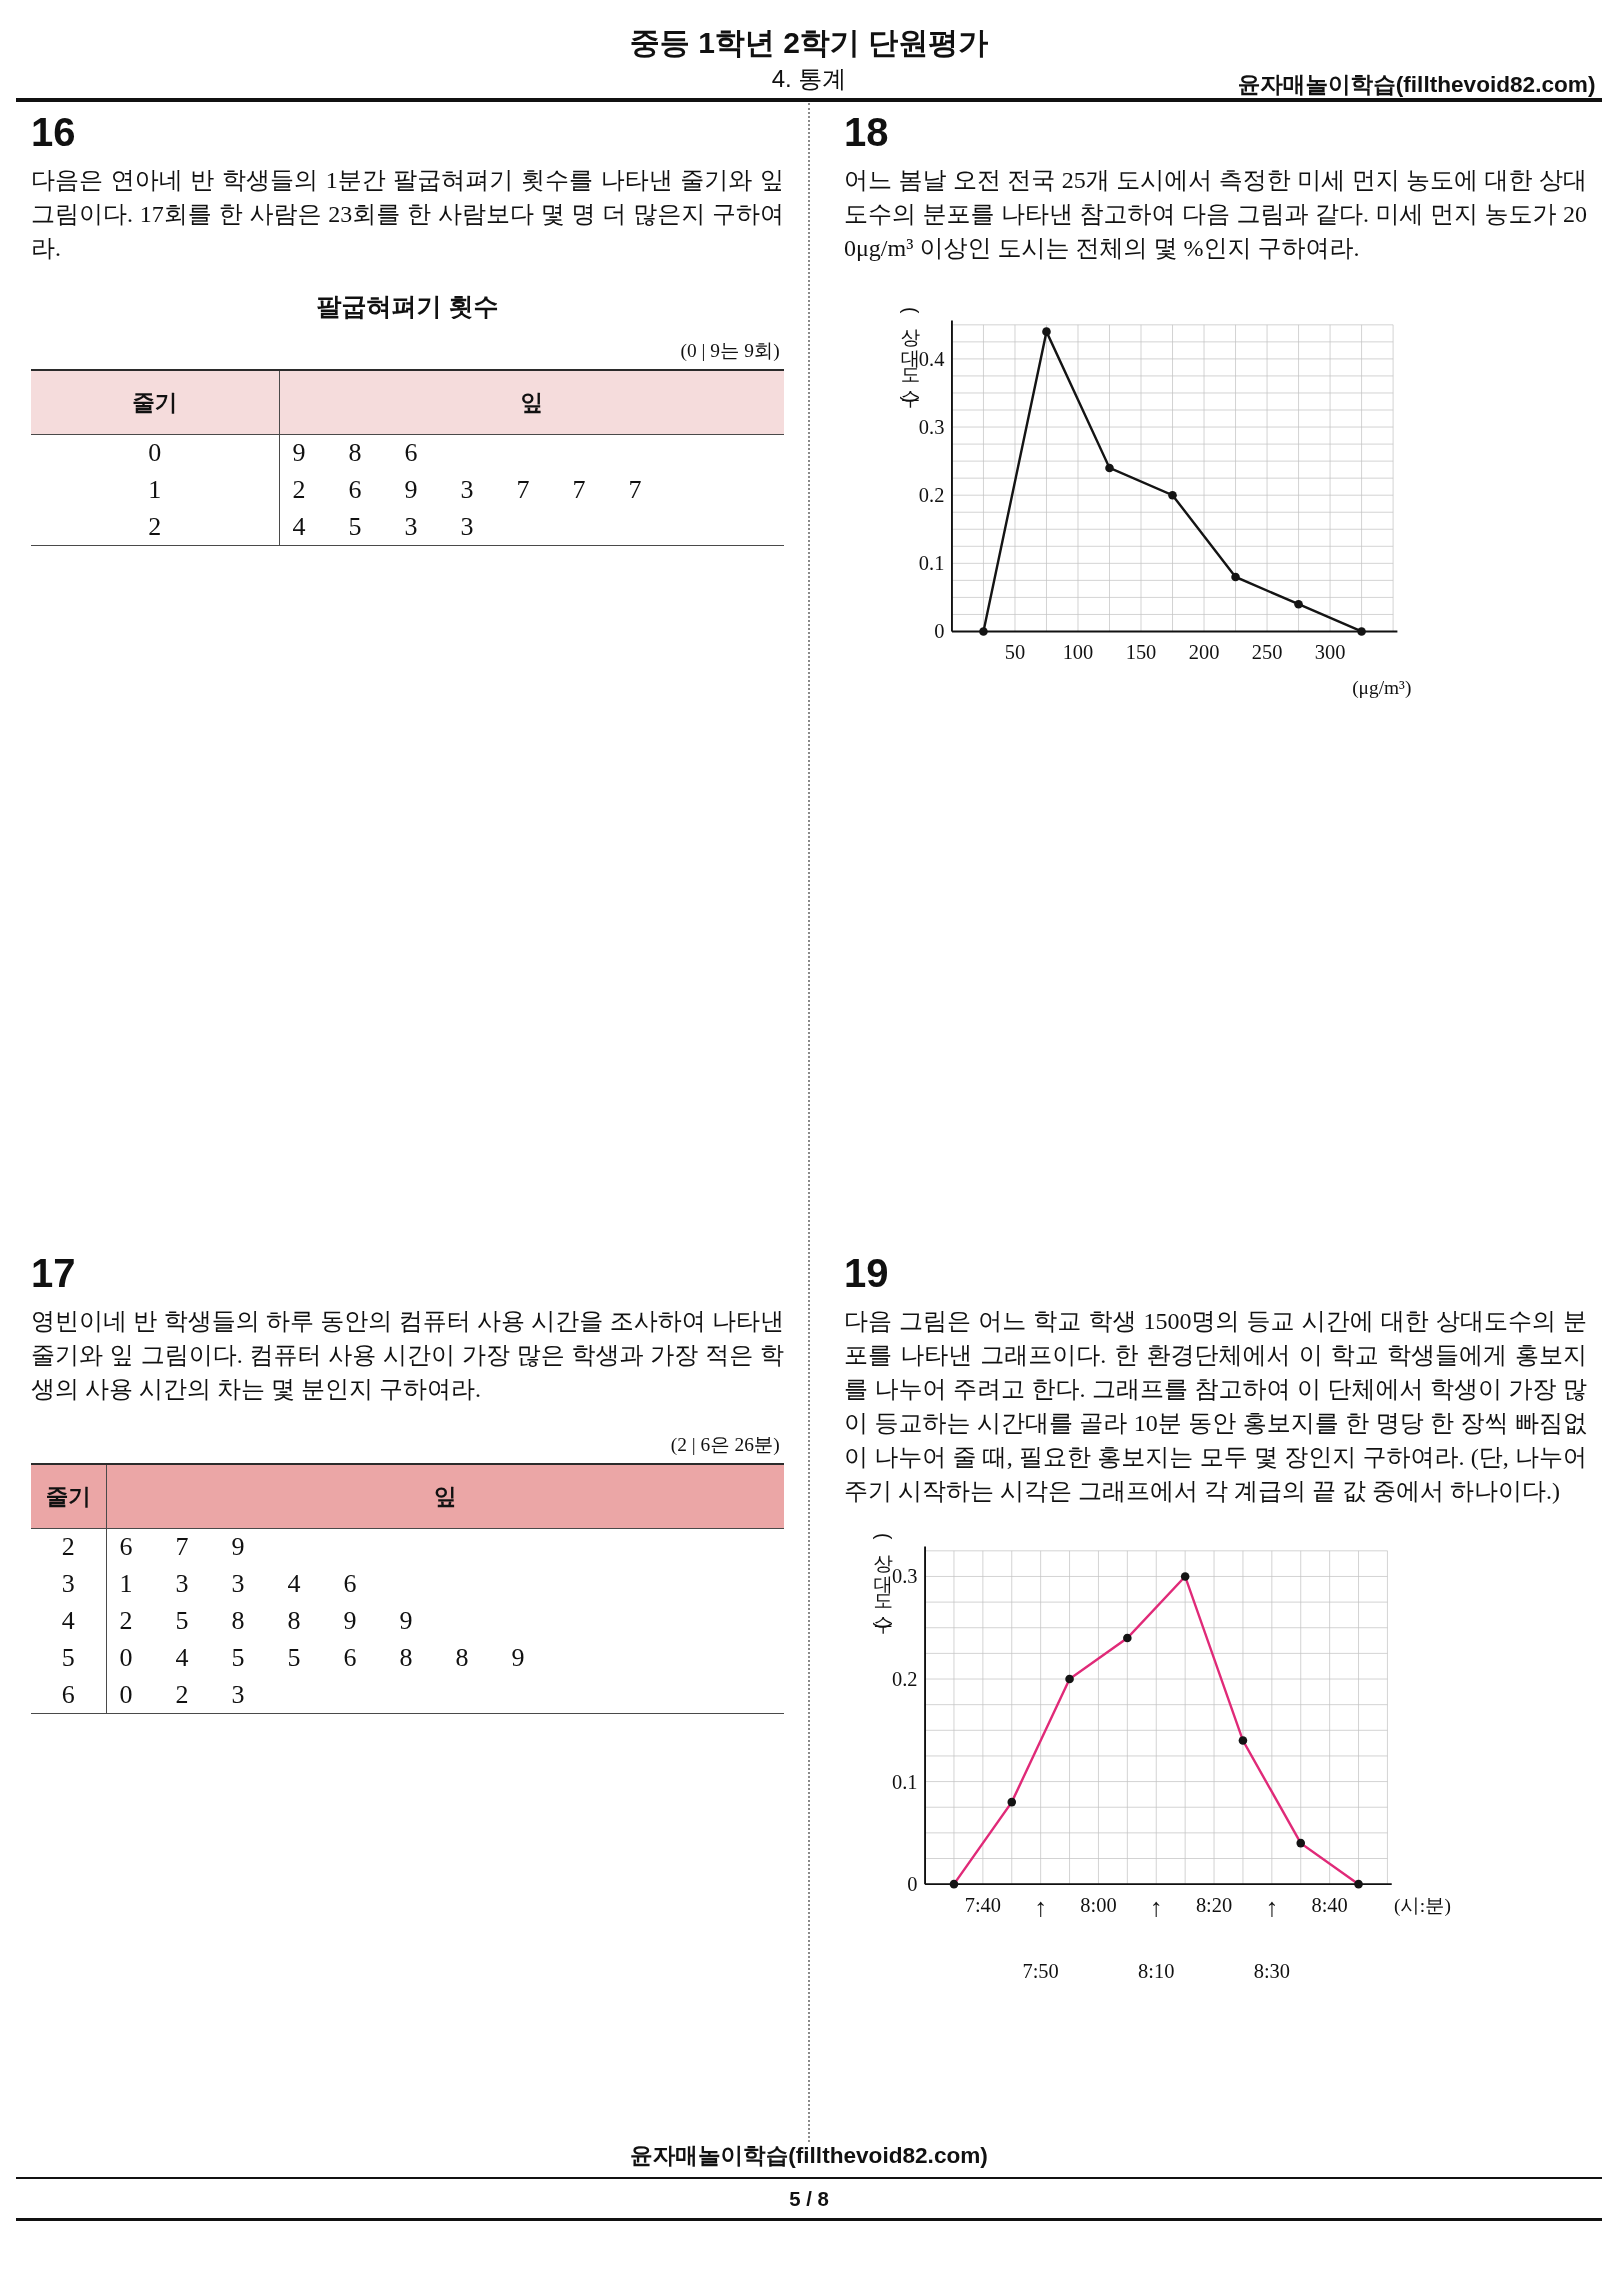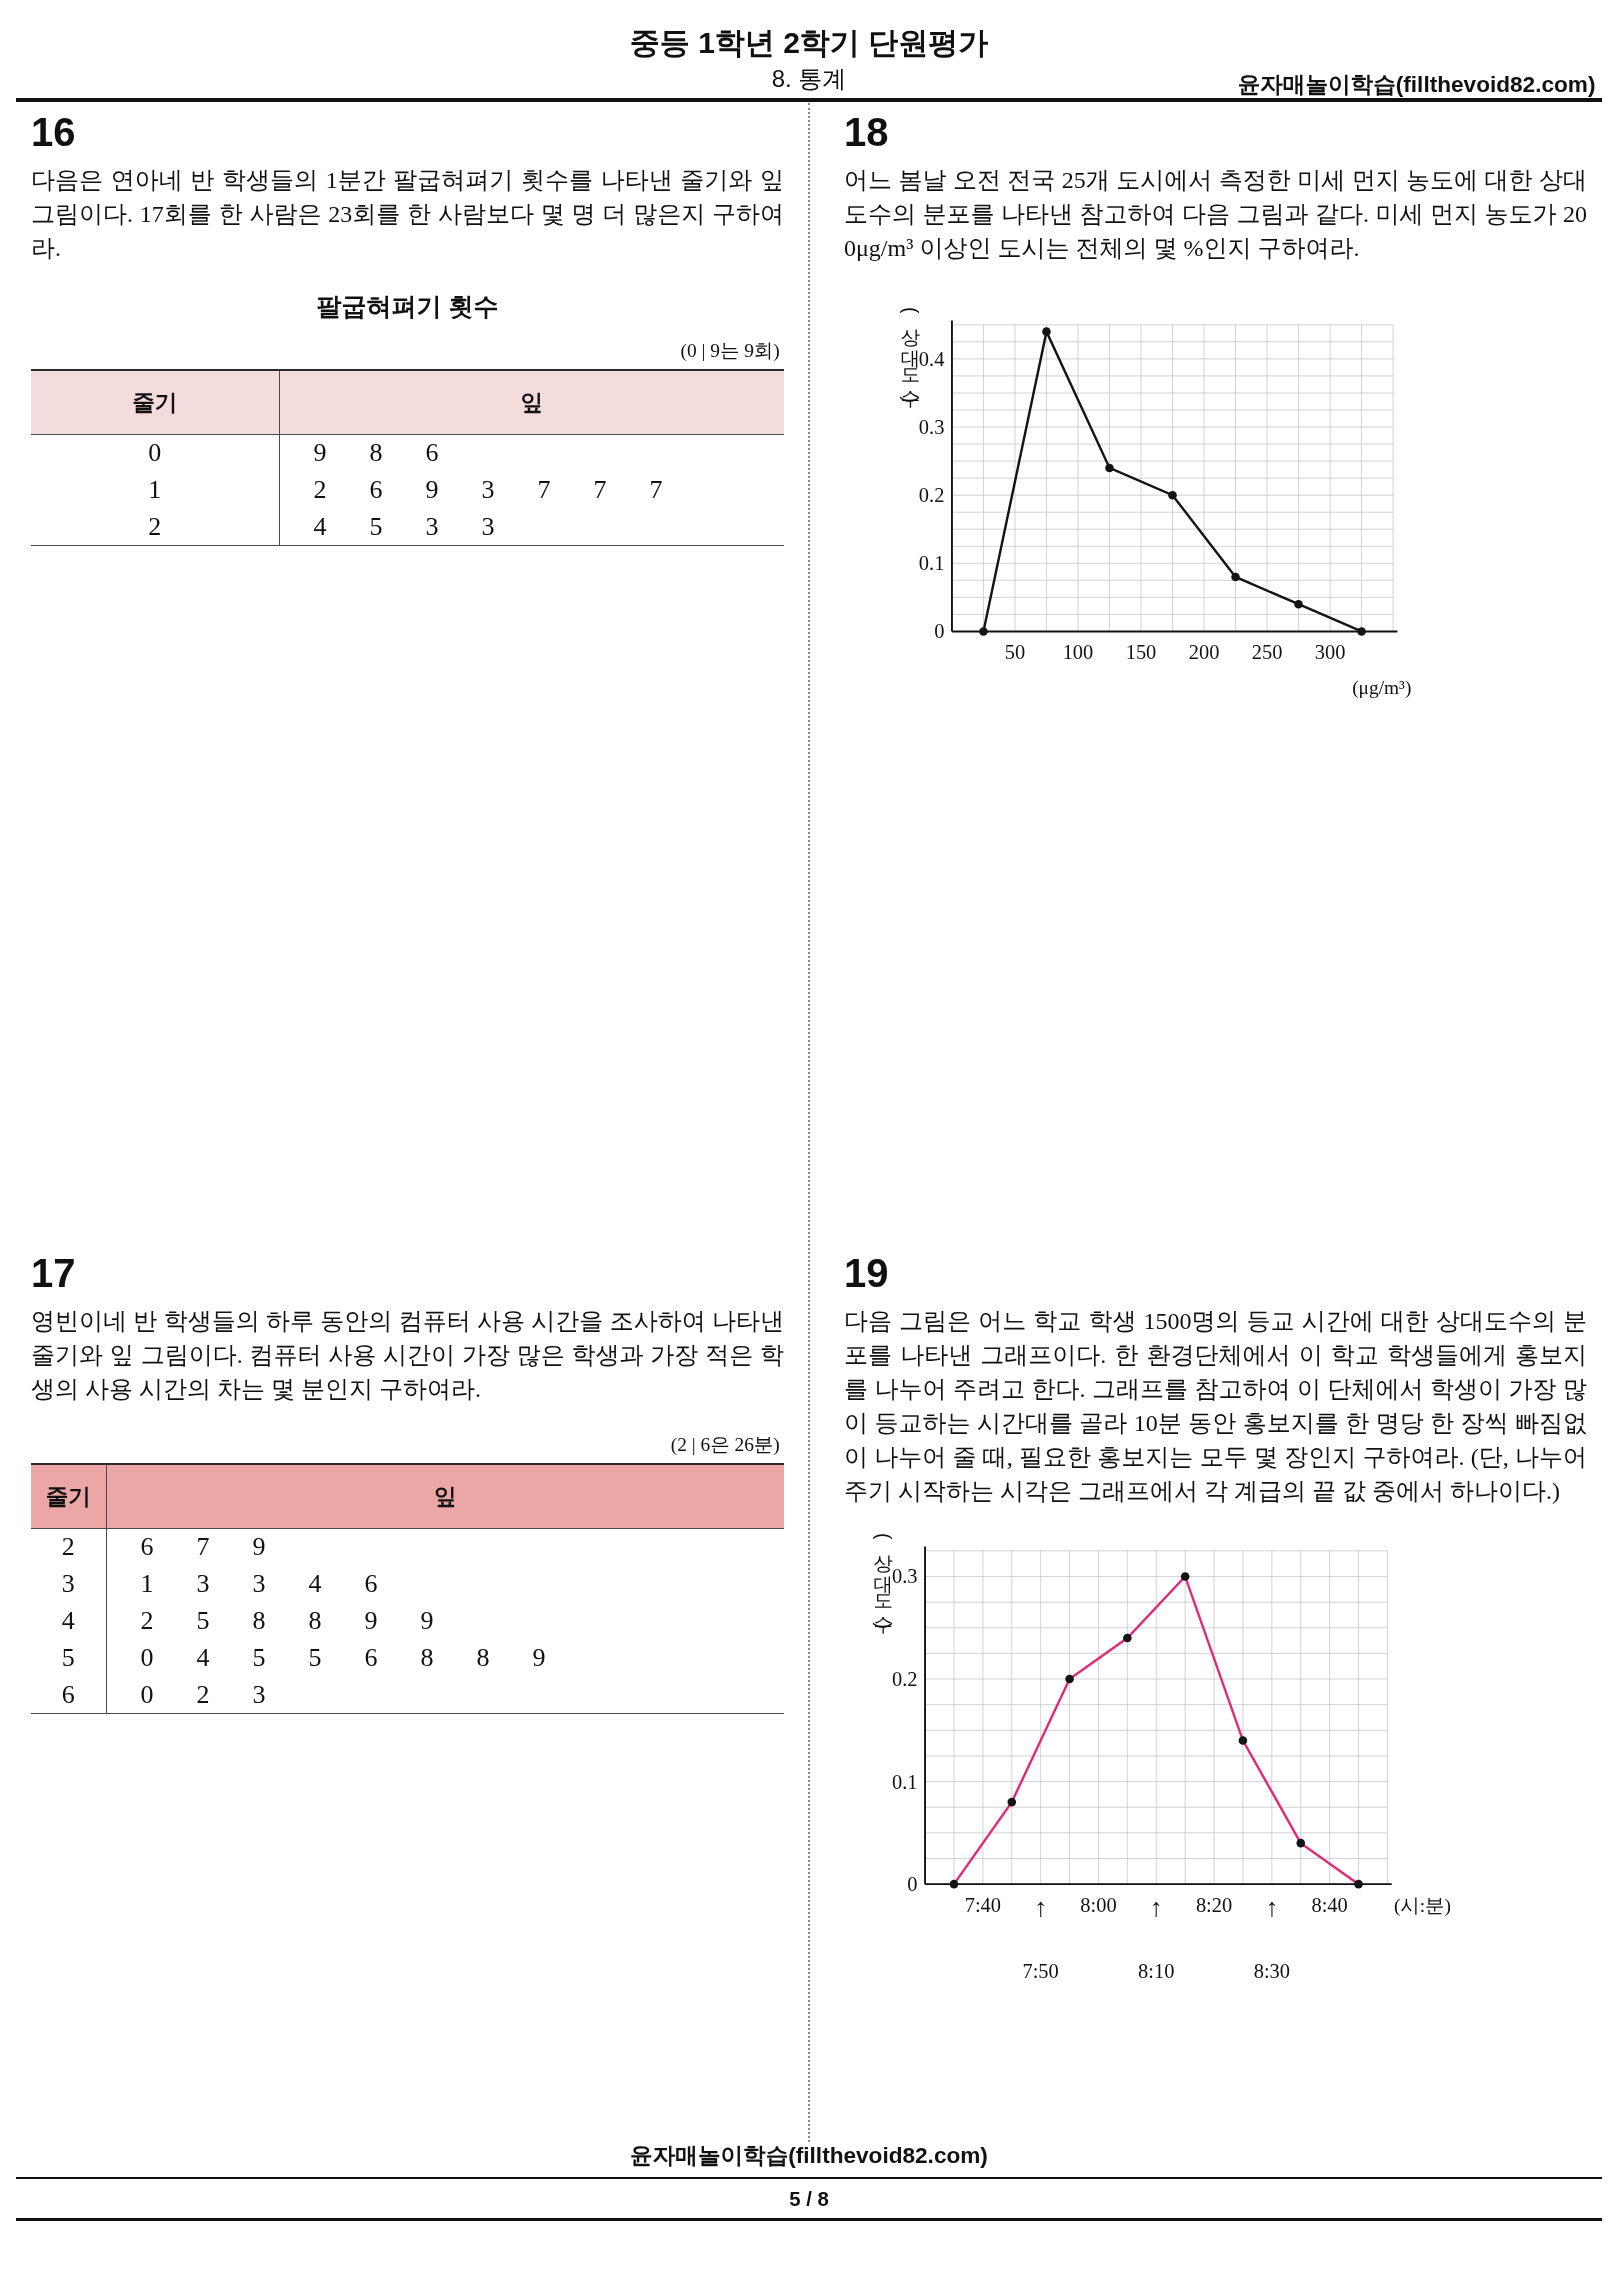--- a/index.html
+++ b/index.html
@@ -28,21 +28,21 @@
   .tbl-block { margin-top:25px; }
   .tbl-title { text-align:center; font-size:25px; font-weight:700; font-family:"Liberation Sans",sans-serif; margin-bottom:14px; }
   .tbl-note  { text-align:right; font-size:19.4px; margin-bottom:5.4px; padding-right:4.3px; }
   .sl-table { width:100%; border-collapse:collapse; border-top:2.2px solid #2b2b2b; border-bottom:1.6px solid #4a4a4a; font-size:26px; }
   .sl-table thead tr { border-bottom:1.6px solid #4a4a4a; }
   .sl-table th { font-size:22.6px; font-weight:600; font-family:"Liberation Sans",sans-serif; padding:16px 0; text-align:center; }
   .sl-table td { height:37px; vertical-align:middle; }
   .stem-h, .stem-cell { border-right:1.6px solid #4a4a4a; text-align:center; }
   .t16 .stem-h { width:248px; }
   .t17 .stem-h { width:75px; }
-  .leaves-cell { padding-left:34px; }
+  .leaves-cell { padding-left:13px; }
   .leaf { display:inline-block; width:56px; }
 
   
   .chart-wrap { position:relative; }
   .cw-18 { margin-top:41px; margin-left:38px; width:538px; }
   .cw-19 { margin-top:24px; margin-left:10.8px; width:624px; }
   .y-axis-label { position:absolute; left:16px; top:1.1px; writing-mode:vertical-rl; font-size:19.4px; letter-spacing:1.1px; font-family:"Liberation Sans",sans-serif; }
   svg { display:block; }
 
   
@@ -50,21 +50,21 @@
   .rule-thin  { position:absolute; top:2177px; left:16px; right:16px; height:1.6px; background:#111; }
   .page-num   { position:absolute; top:2188px; left:0; right:0; text-align:center; font-size:20.4px; font-weight:700; font-family:"Liberation Sans",sans-serif; }
   .rule-thick { position:absolute; top:2218px; left:16px; right:16px; height:3.2px; background:#111; }
 </style>
 </head>
 <body>
 
 <div class="page">
 
   <div class="hdr-title">중등 1학년 2학기 단원평가</div>
-  <div class="hdr-subtitle">8. 통계</div>
+  <div class="hdr-subtitle">4. 통계</div>
   <div class="hdr-watermark">윤자매놀이학습(fillthevoid82.com)</div>
   <div class="hdr-rule"></div>
   <div class="v-divider"></div>
 
   <div class="col-left">
 
     <section class="problem pos-top">
       <div class="pnum">16</div>
       <div class="ptext">다음은 연아네 반 학생들의 1분간 팔굽혀펴기 횟수를 나타낸 줄기와 잎 그림이다. 17회를 한 사람은 23회를 한 사람보다 몇 명 더 많은지 구하여라.</div>
       <div class="tbl-block">

